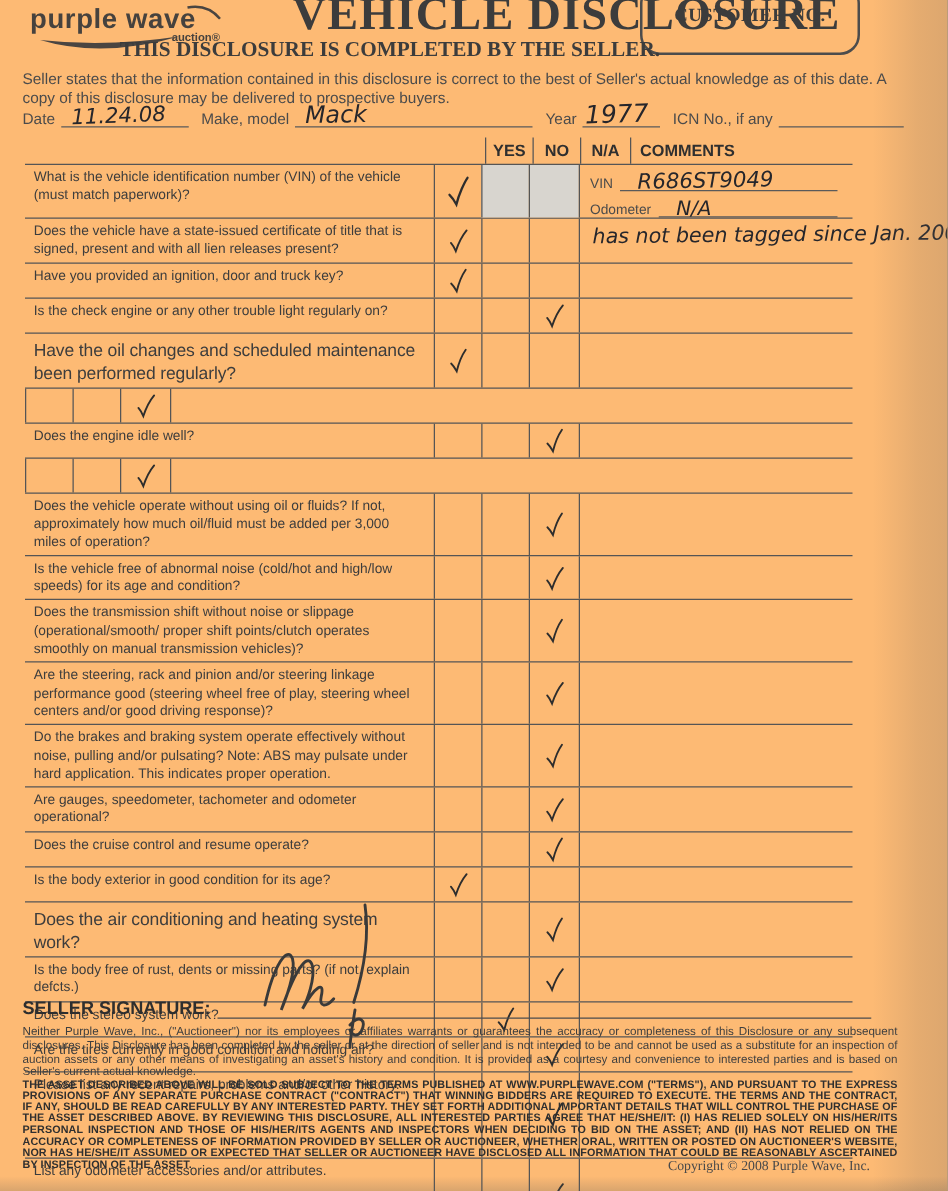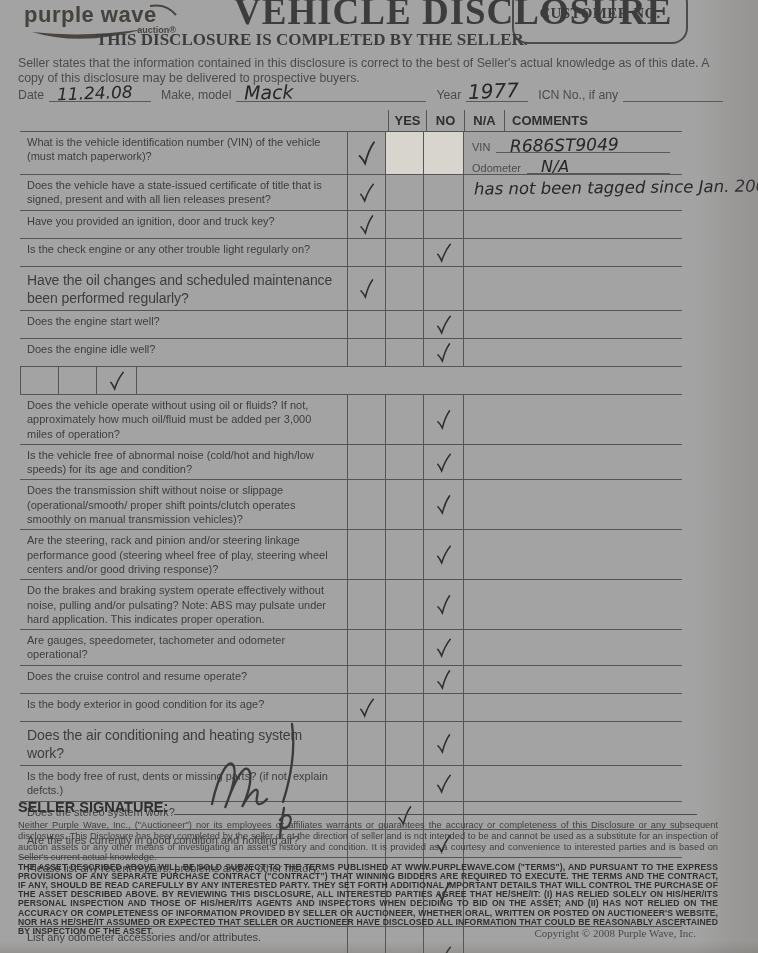--- a/index.html
+++ b/index.html
@@ -1,18 +1,18 @@
 <!DOCTYPE html>
 <html><head>
 <meta charset="utf-8">
 <style>
   html,body{margin:0;padding:0;background:#8a8780;}
   .sheet{
     position:relative;width:758px;height:953px;margin:0 auto;
-    background:#a3a3a3;overflow:hidden;
+    background:#fdba74;overflow:hidden;
     font-family:"Liberation Sans",sans-serif;color:#3a3a3a;
   }
   
   .sheet::after{content:"";position:absolute;top:0;right:0;width:60px;height:100%;
     background:linear-gradient(to right,rgba(104,98,90,0),rgba(104,98,90,.16) 60%,rgba(104,98,90,.22));
     pointer-events:none;z-index:9;}
   .sheet::before{content:"";position:absolute;left:0;bottom:0;width:100%;height:12px;
     background:linear-gradient(to bottom,rgba(104,98,90,0),rgba(104,98,90,.25));
     pointer-events:none;z-index:9;}
 
@@ -204,21 +204,20 @@
           <div class="cell c-ans c-yes">
             <svg class="check" viewBox="0 0 24 30">
               <path d="M4 18 C 7 21 9 25 10 27 C 12.5 18 18 7 21 3"></path>
             </svg>
           </div>
           <div class="cell c-ans c-no"></div>
           <div class="cell c-ans c-na"></div>
           <div class="cell c-comment"></div>
         </div>
         <div class="trow">
-          <div class="cell c-q">Does the engine start well?</div>
           <div class="cell c-ans c-yes"></div>
           <div class="cell c-ans c-no"></div>
           <div class="cell c-ans c-na">
             <svg class="check" viewBox="0 0 24 30">
               <path d="M4 18 C 7 21 9 25 10 27 C 12.5 18 18 7 21 3"></path>
             </svg>
           </div>
           <div class="cell c-comment"></div>
         </div>
         <div class="trow">

